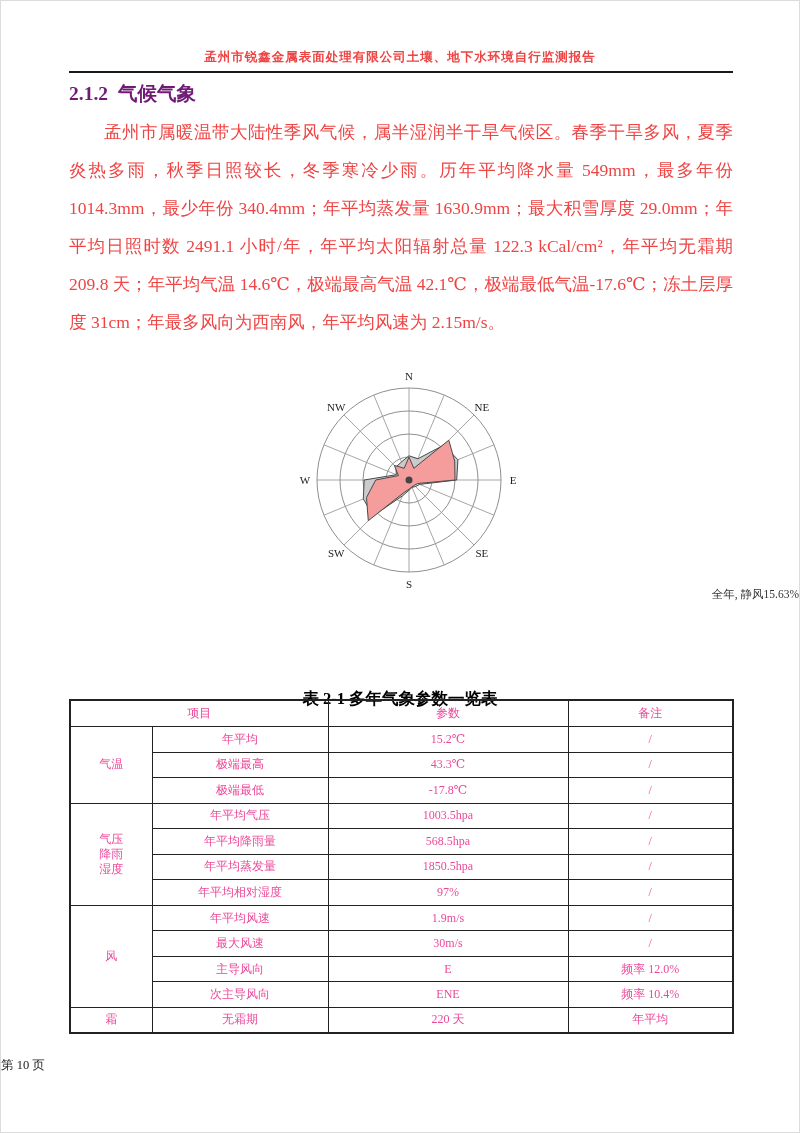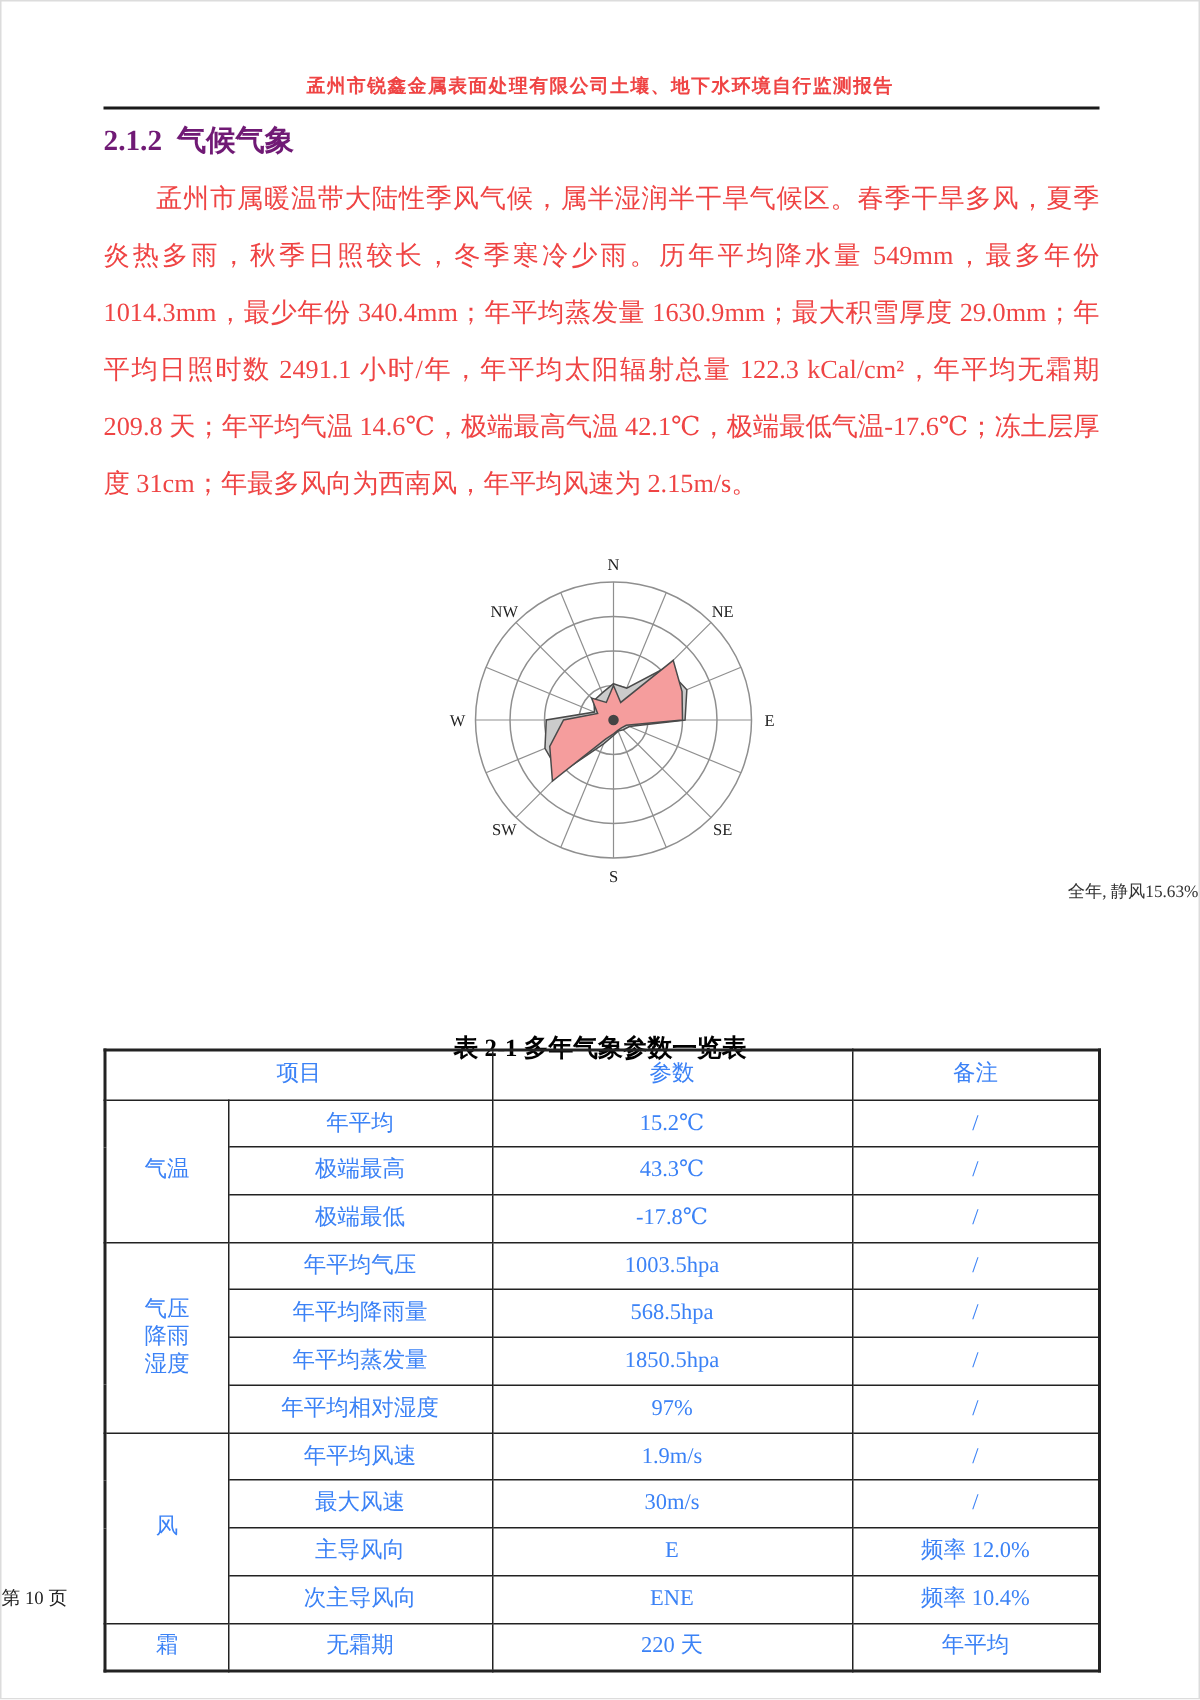--- a/index.html
+++ b/index.html
@@ -75,26 +75,26 @@
     top: 657px; left: 0; right: 0;
     text-align: center;
     font-size: 16.5px;
     font-weight: bold;
     color: #000;
     margin-top: 30px;
   }
   table.met-table {
     position: absolute;
     left: 68px; top: 698px;
-    width: 663px; height: 416px;
+    width: 663px; height: 335px;
     border-collapse: collapse;
     border: 2px solid #222;
     table-layout: fixed;
-    font-size: 15px;
-    color: #3b82f6;
+    font-size: 12px;
+    color: #ec4899;
   }
   .met-table td, .met-table th {
     border: 1px solid #222;
     text-align: center;
     vertical-align: middle;
     font-weight: normal;
     padding: 0 2px;
     line-height: 1.25;
   }
   .met-table th { height: 26px; }

